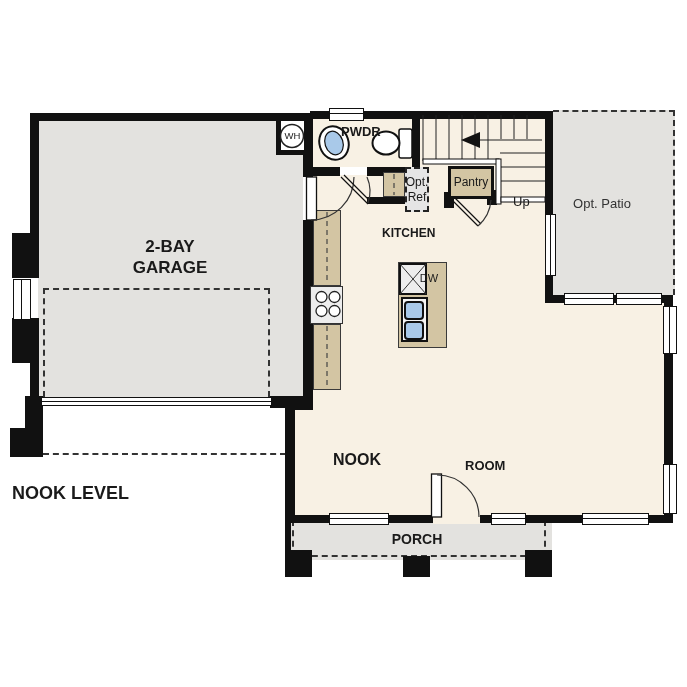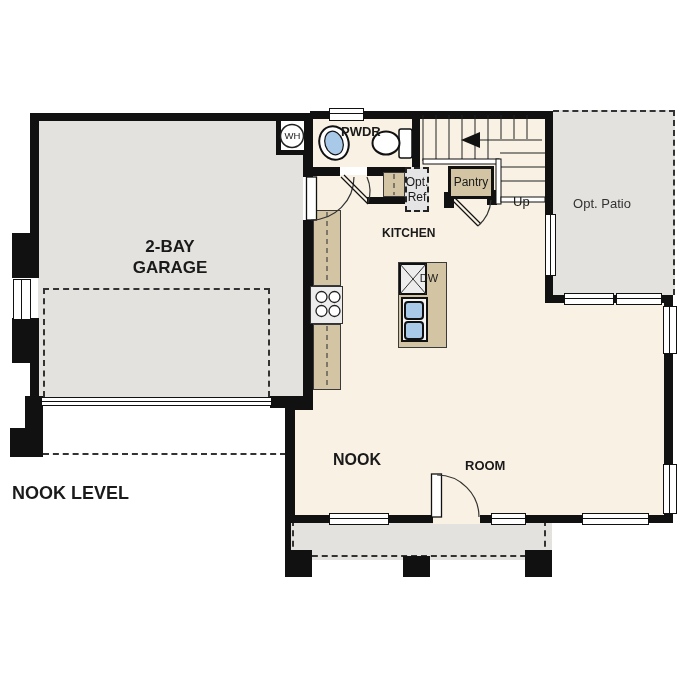--- a/index.html
+++ b/index.html
@@ -160,20 +160,21 @@
       <rect x="431.5" y="474" width="10" height="43" fill="#fff" stroke="#111" stroke-width="1.3"></rect>
       <path d="M437 475 A42 42 0 0 1 479 517" fill="none" stroke="#333" stroke-width="1.2"></path>
     </g>
   </svg>
 
   <div class="lbl b ctr" style="left:105px; top:236px; width:130px; font-size:17px;">2-BAY
 GARAGE</div>
   <div class="lbl b" style="left:382px; top:226px; font-size:12px;">KITCHEN</div>
   <div class="lbl b" style="left:333px; top:450px; font-size:16px;text-align:center;">NOOK</div>
   <div class="lbl b" style="left:465px; top:458px; font-size:13px;">ROOM</div>
+  <div class="lbl b ctr" style="left:288px; top:531px; width:258px; font-size:14px;">PORCH</div>
   <div class="lbl ctr" style="left:553px; top:196px; width:98px; font-size:13px; color:#333;">Opt. Patio</div>
   <div class="lbl b" style="left:341px; top:124px; font-size:13px;">PWDR</div>
   <div class="lbl b" style="left:12px; top:482px; font-size:18px;">NOOK LEVEL</div>
   <div class="lbl" style="left:513px; top:194px; font-size:13px;">Up</div>
   <div class="lbl ctr" style="left:281px; top:130px; width:23px; font-size:9.5px;">WH</div>
   <div class="lbl ctr" style="left:399px; top:272px; width:28px; font-size:11px;margin-left:16px;">DW</div>
 
 </div>
 
 </body></html>

